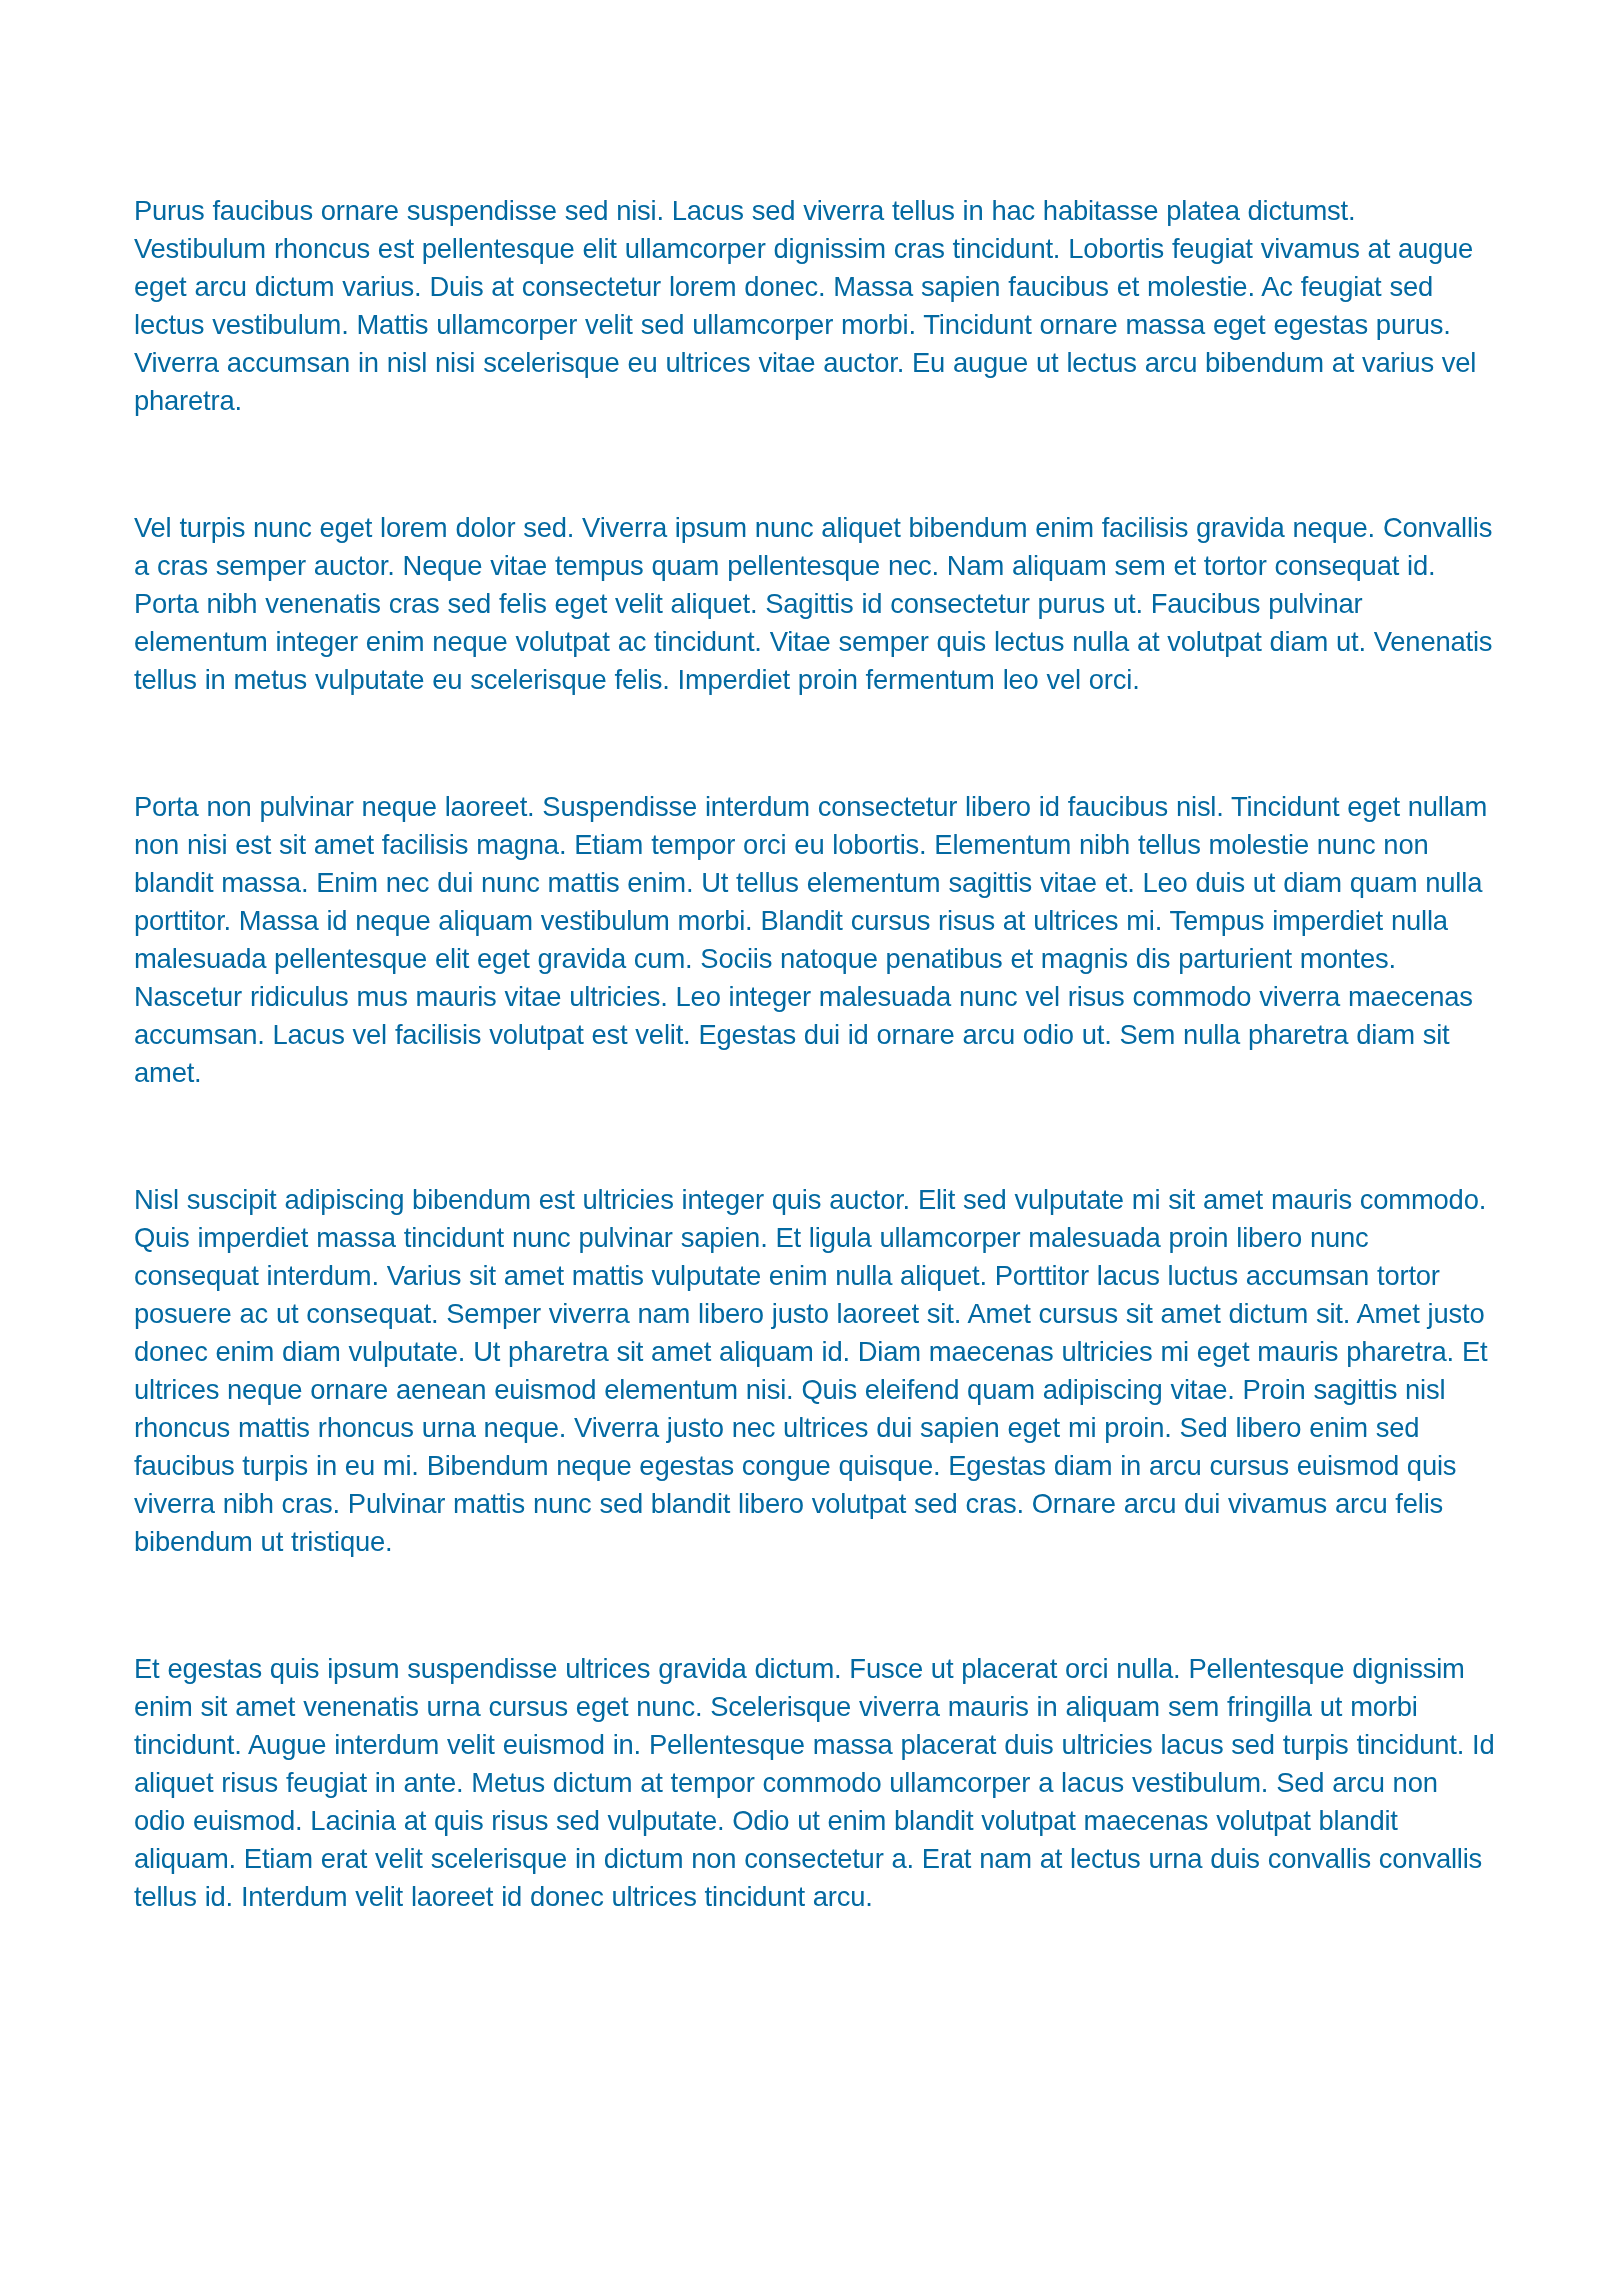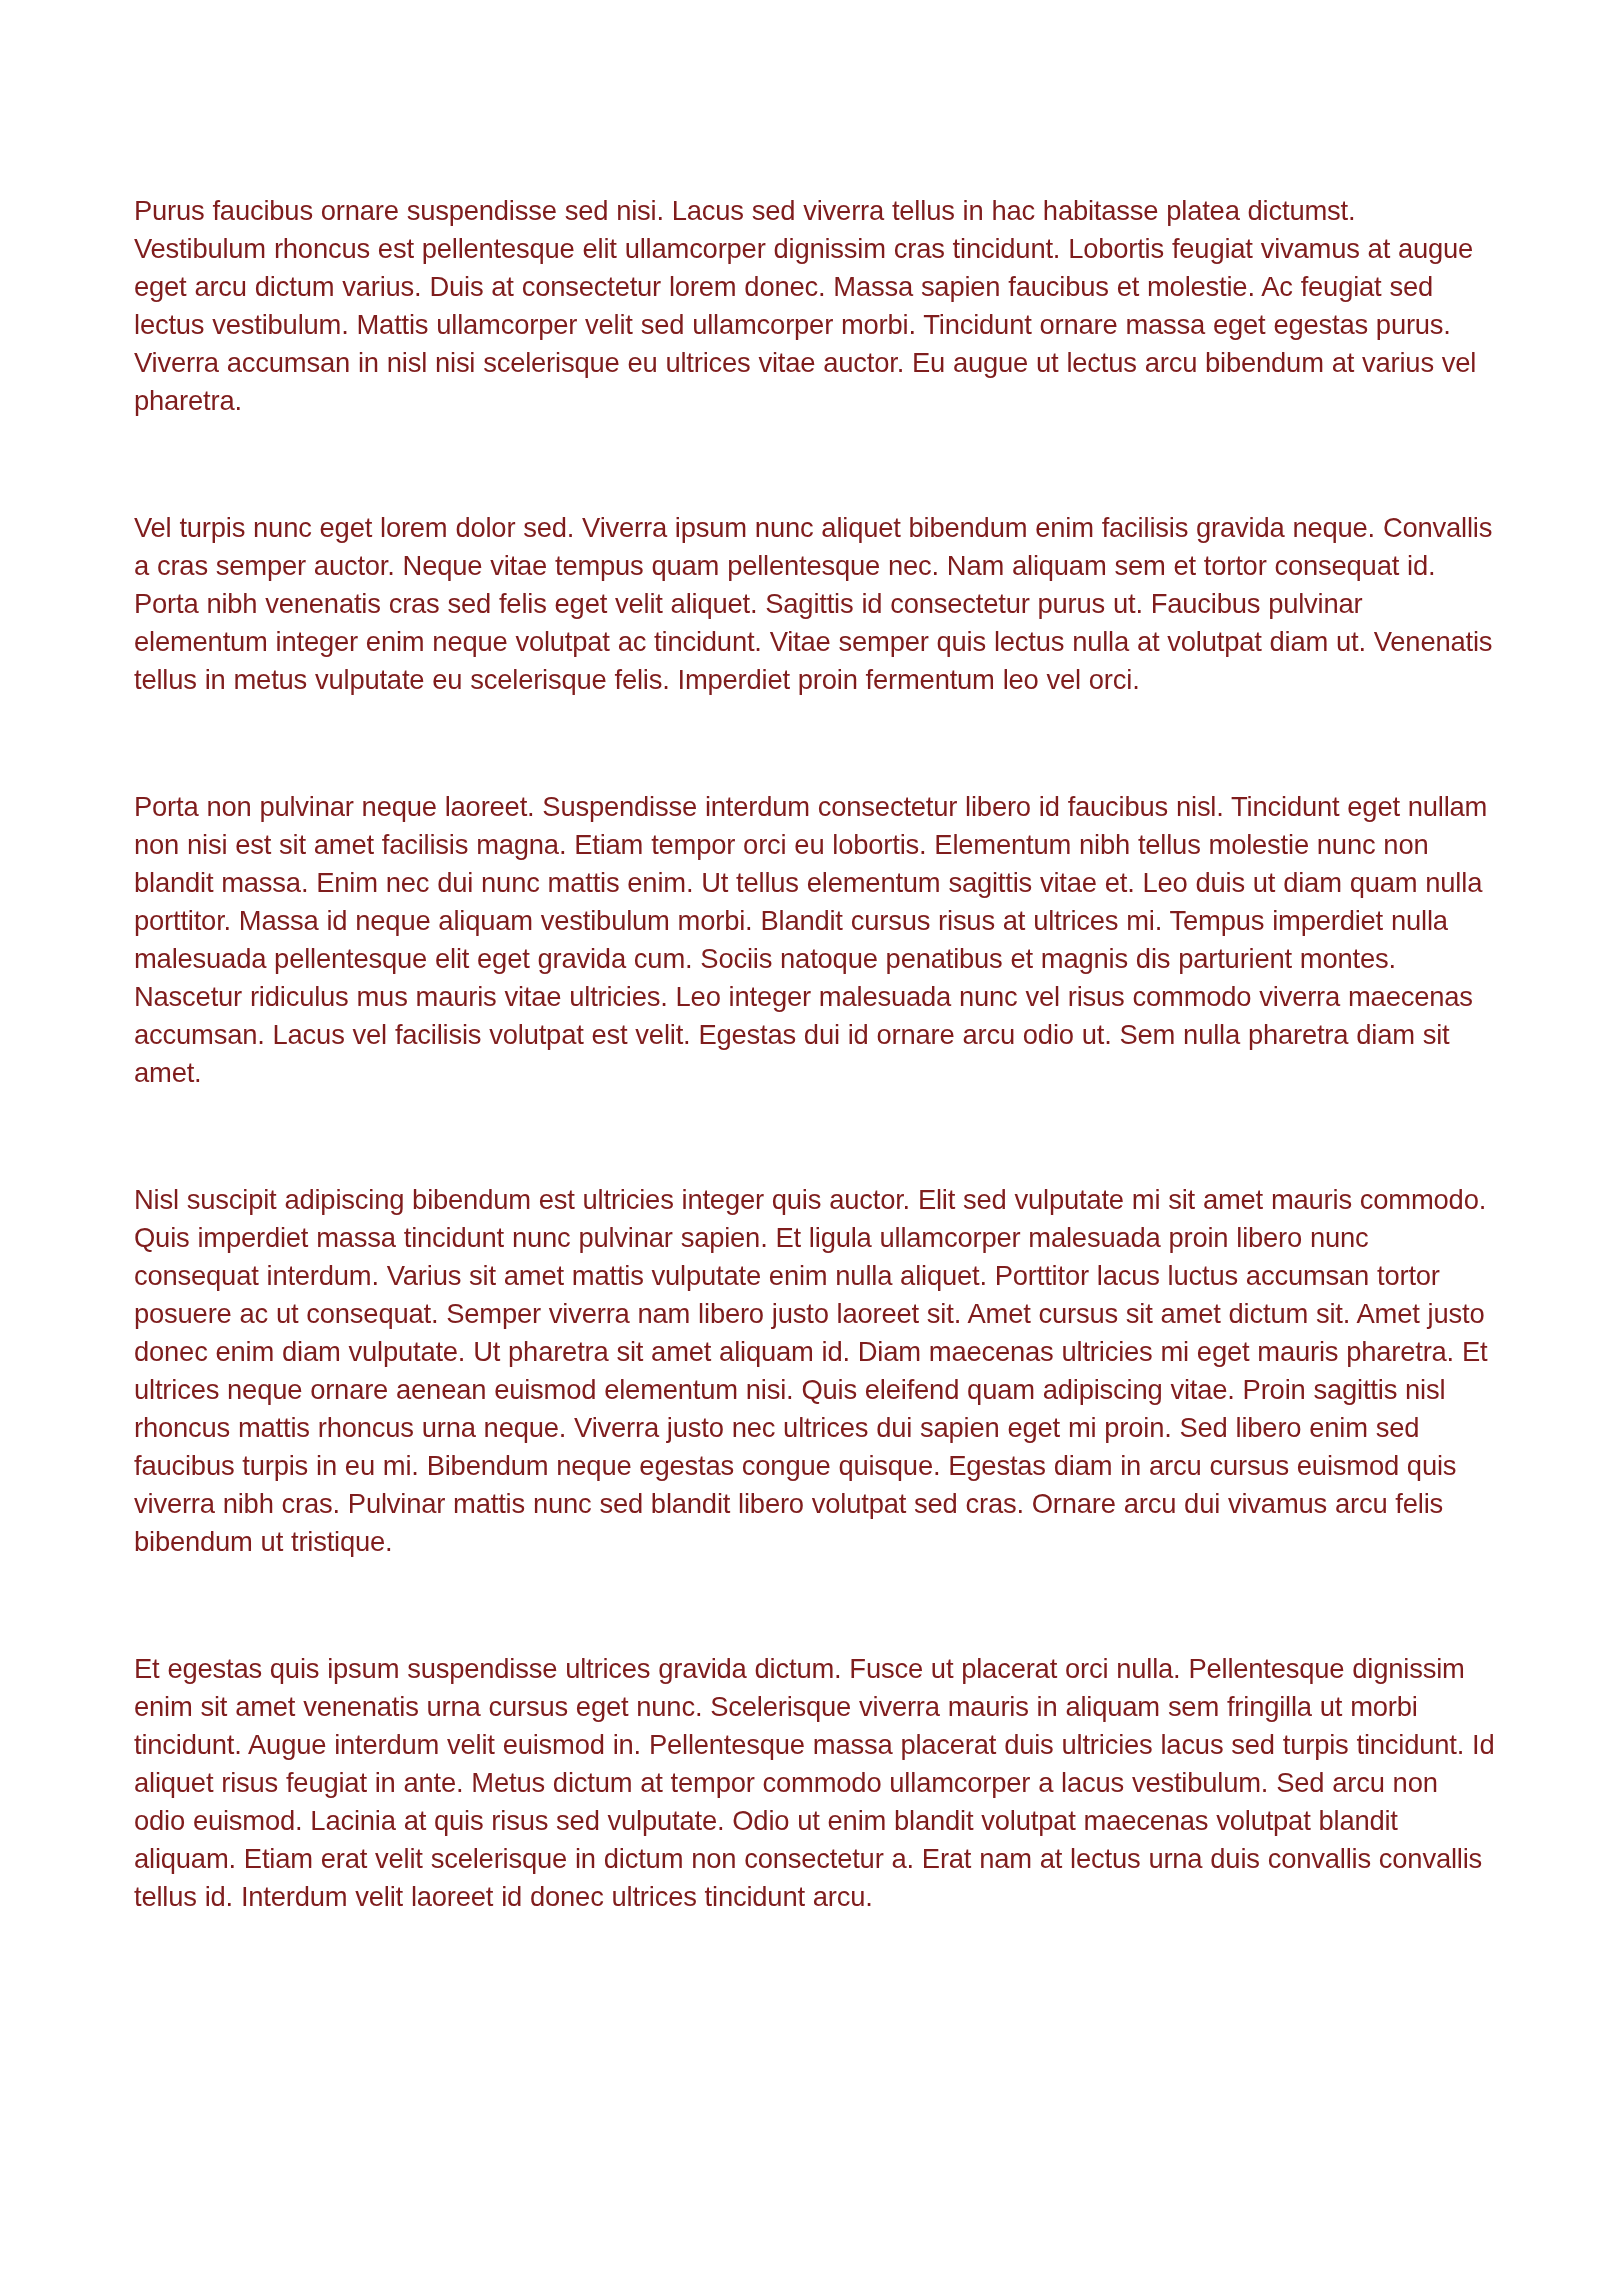--- a/index.html
+++ b/index.html
@@ -17,21 +17,21 @@
   }
   .content {
     box-sizing: border-box;
     padding: 192px 126px 0 134px;
   }
   .content p {
     margin: 0 0 89px 0;
     font-size: 27.4px;
     line-height: 38px;
     letter-spacing: -0.2px;
-    color: #7f1d1d;
+    color: #0369a1;
     text-align: left;
     word-spacing: 0.5px;
   }
   .content p:last-child {
     margin-bottom: 12px;
   }
 </style>
 </head>
 <body>
 

